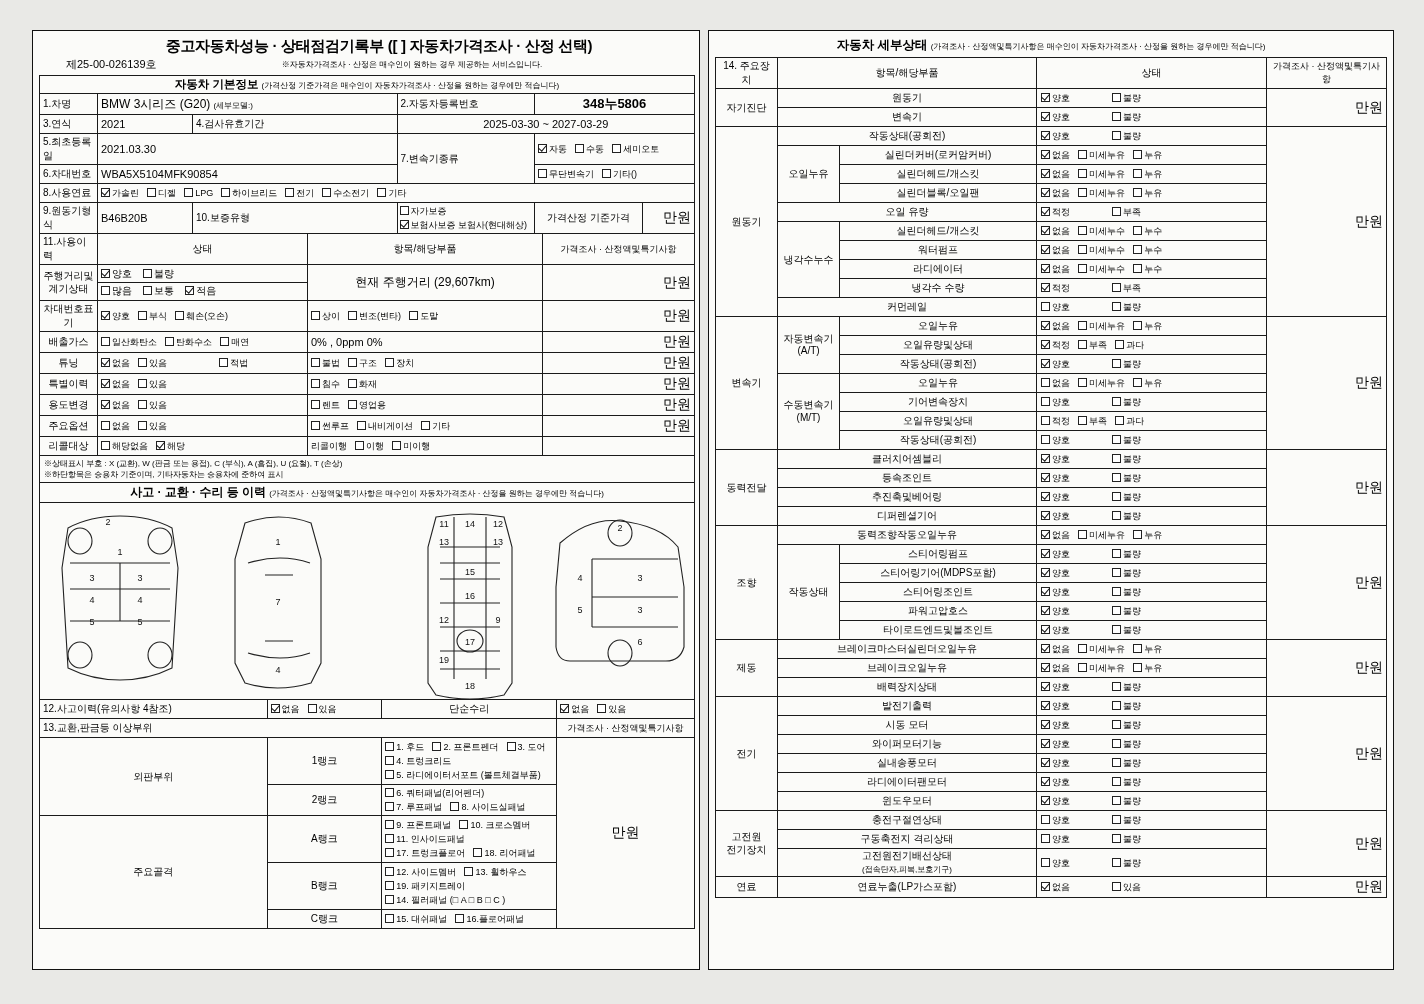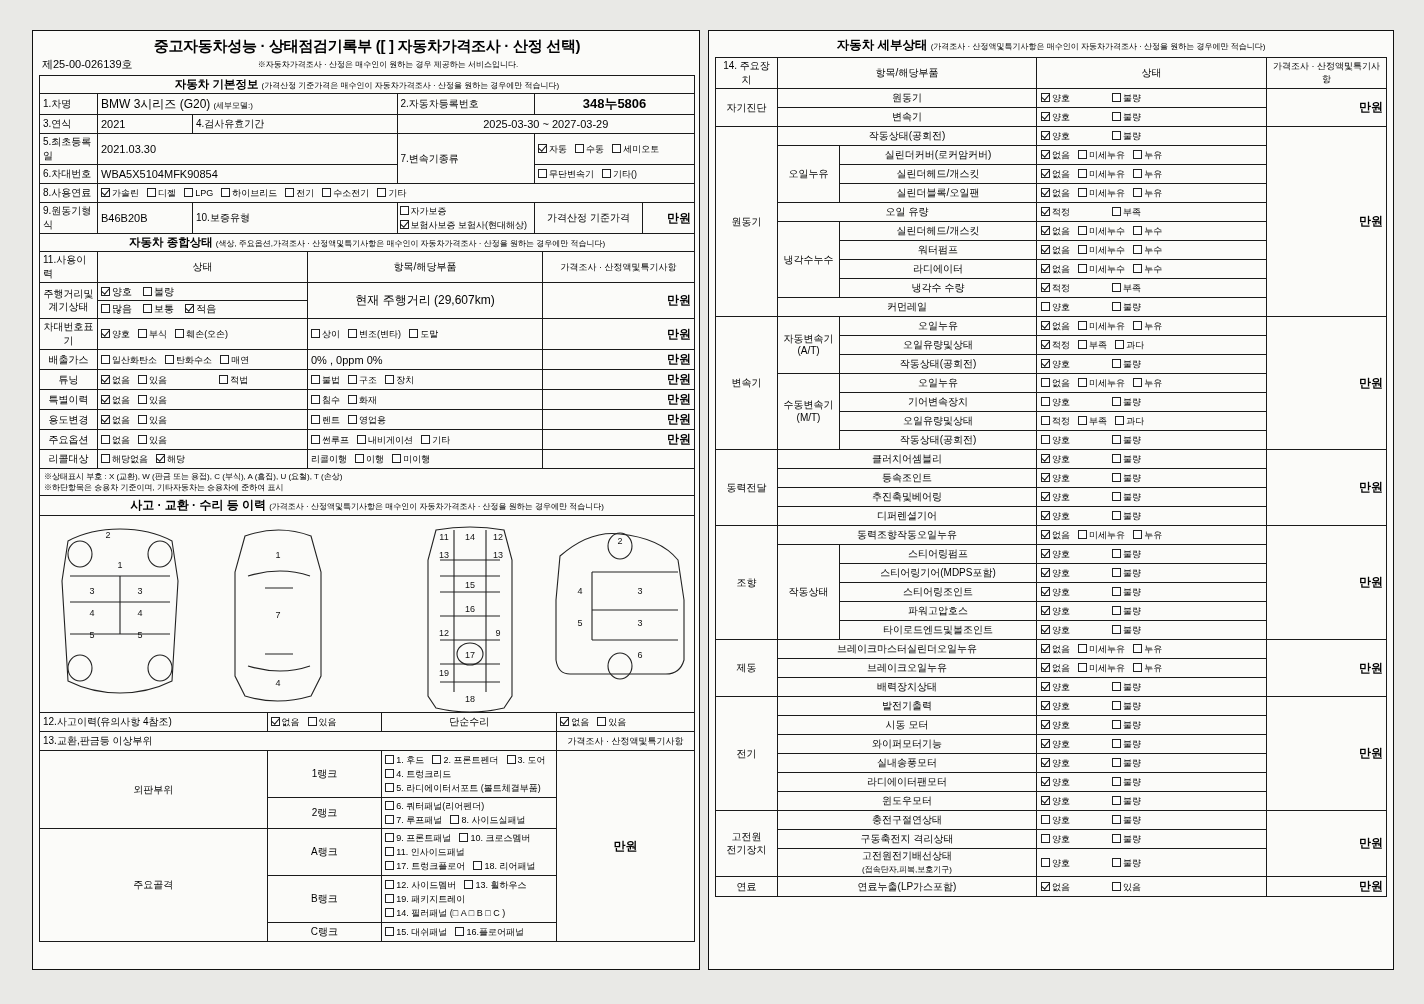--- a/index.html
+++ b/index.html
@@ -22,41 +22,41 @@
   }
   
   #left {
     left:32px; top:30px; width:668px; height:940px;
     border:1.5px solid #111;
   }
   #right {
     left:708px; top:30px; width:686px; height:940px;
     border:1.5px solid #111;
   }
-  table { border-collapse:collapse; width:100%; }
+  table { border-collapse:collapse; width:100%;margin-left:12px; }
   td, th { border:1px solid #1a1a1a; padding:1px 3px; vertical-align:middle; font-weight:normal; }
   .nb { border:none; }
   .ctr { text-align:center; }
   .lft { text-align:left; }
   .tiny { font-size:8px; }
   .note { font-size:8px; }
   .hdr-title { font-weight:bold; font-size:15px; text-align:center; letter-spacing:-0.3px;}
   .cb {
     display:inline-block; width:9px; height:9px; border:1px solid #222;
     background:#fff; position:relative; vertical-align:-1px; margin-right:2px;
   }
   .cb.on::after {
     content:"";
     position:absolute; left:1px; top:-2px; width:4px; height:7px;
     border-right:1.6px solid #111; border-bottom:1.6px solid #111;
     transform:rotate(40deg);
   }
   .opt { display:inline-block; white-space:nowrap; margin-right:8px; font-size:10px;}
   .opt.s { font-size:9px; margin-right:5px;}
-  .manwon { text-align:right; font-size:12px; padding-right:3px;font-weight:bold;}
+  .manwon { text-align:right; font-size:14px; padding-right:3px;}
   .bigbox { font-size:13px; font-weight:bold; }
   .diagram { position:relative; height:196px; }
   .diagram svg { position:absolute; left:0; top:0; }
   .thinrow td { height:19px; }
   .lbl { font-size:10px; }
   .r-title { font-weight:bold; font-size:12.5px; }
   .col-item { font-size:10px; }
 </style>
 </head>
 <body>
@@ -157,26 +157,20 @@
           </div>
         </td>
         <td class="ctr lbl" style="width:108px;">가격산정 기준가격</td>
         <td class="manwon" style="width:52px;">만원</td>
       </tr>
     </tbody>
       </table>
 
     <table style="margin:0 6px; width:656px; margin-top:-1px;">
       <tbody>
-          <tr>
-        <td colspan="5" class="ctr" style="padding:1px 2px;">
-          <span style="font-weight:bold;font-size:11.5px;">자동차 종합상태</span>
-          <span class="note">(색상, 주요옵션,가격조사 · 산정액및특기사항은 매수인이 자동차가격조사 · 산정을 원하는 경우에만 적습니다)</span>
-        </td>
-      </tr>
       <tr class="thinrow">
         <td style="width:58px;" class="lbl">11.사용이력</td>
         <td style="width:210px;" class="ctr lbl">상태</td>
         <td style="width:235px;" class="ctr lbl">항목/해당부품</td>
         <td colspan="2" class="ctr" style="font-size:9px;">가격조사 · 산정액및특기사항</td>
       </tr>
 
       <tr>
         <td class="ctr lbl" style="height:36px;line-height:1.25;">주행거리및<br>계기상태</td>
         <td style="padding:0;">

